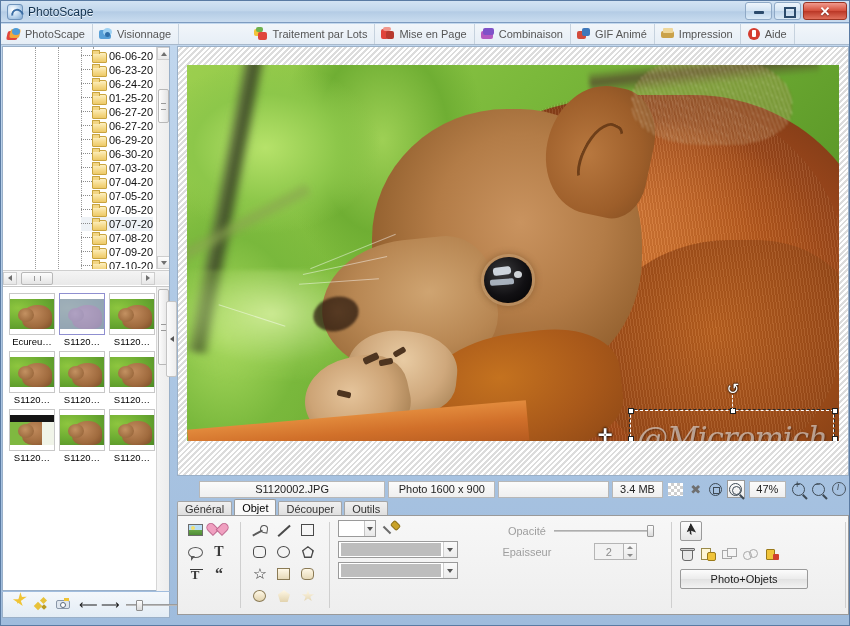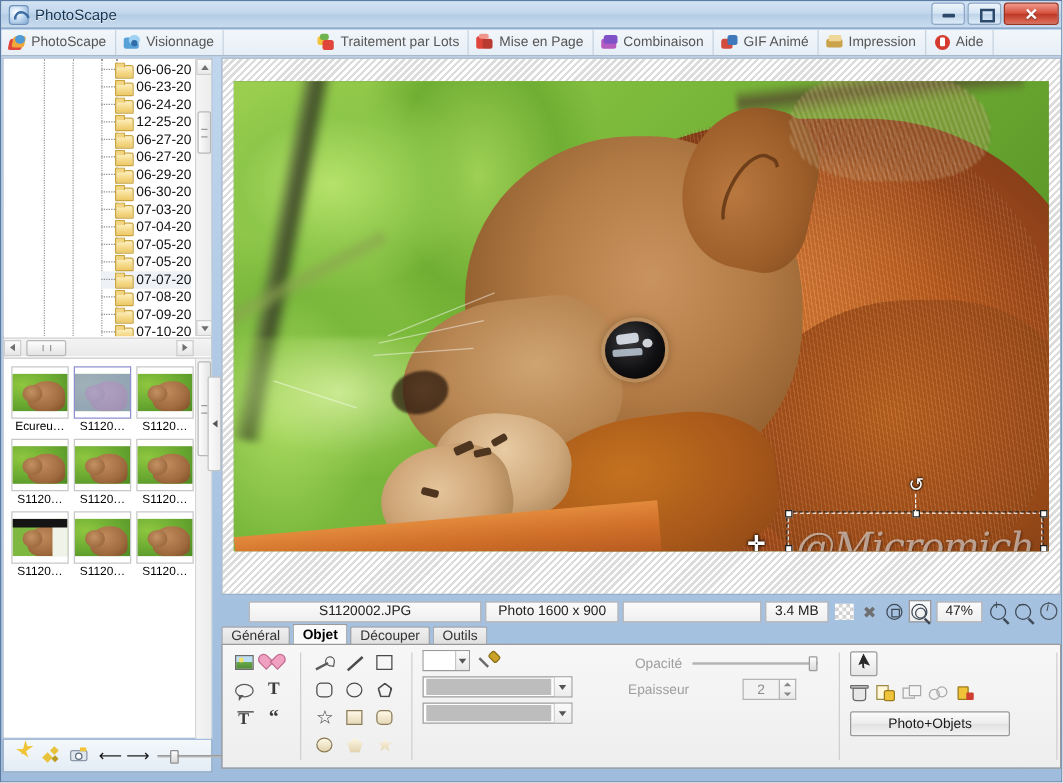--- a/index.html
+++ b/index.html
@@ -490,21 +490,21 @@
   #etabs { position:absolute; left:0; top:0; height:17px; display:flex; align-items:flex-end; }
   .etab {
     height:15px; padding:0 7px; font-size:11px; color:#333;
     border:1px solid #a5a5a5; border-bottom:none;
     background:linear-gradient(180deg,#f0f0f0,#dedede);
     border-radius:2px 2px 0 0; margin-right:2px;
     display:flex;align-items:center;
   }
   .etab.active {
     height:17px; background:#fafafa; color:#000;
-    border-color:#9a9a9a; font-weight:bold;
+    border-color:#9a9a9a; font-weight:normal;
   }
   #epanel {
     position:absolute; left:0; top:16px; width:672px; height:100px;
     background:linear-gradient(180deg,#f7f7f7,#eeeeee);
     border:1px solid #9a9a9a;
     display:flex;
   }
   .esec { height:100%; padding:4px 6px; position:relative; }
   .divv { width:1px; background:#cfcfcf; margin:6px 2px; height:86px; align-self:center; }
 
@@ -737,21 +737,21 @@
             <span>06-23-20</span>
           </div>
           <div class="tree-row">
             <span class="dashlead"></span>
             <span class="folder"></span>
             <span>06-24-20</span>
           </div>
           <div class="tree-row">
             <span class="dashlead"></span>
             <span class="folder"></span>
-            <span>12-25-20</span>
+            <span>01-25-20</span>
           </div>
           <div class="tree-row">
             <span class="dashlead"></span>
             <span class="folder"></span>
             <span>06-27-20</span>
           </div>
           <div class="tree-row">
             <span class="dashlead"></span>
             <span class="folder"></span>
             <span>06-27-20</span>

